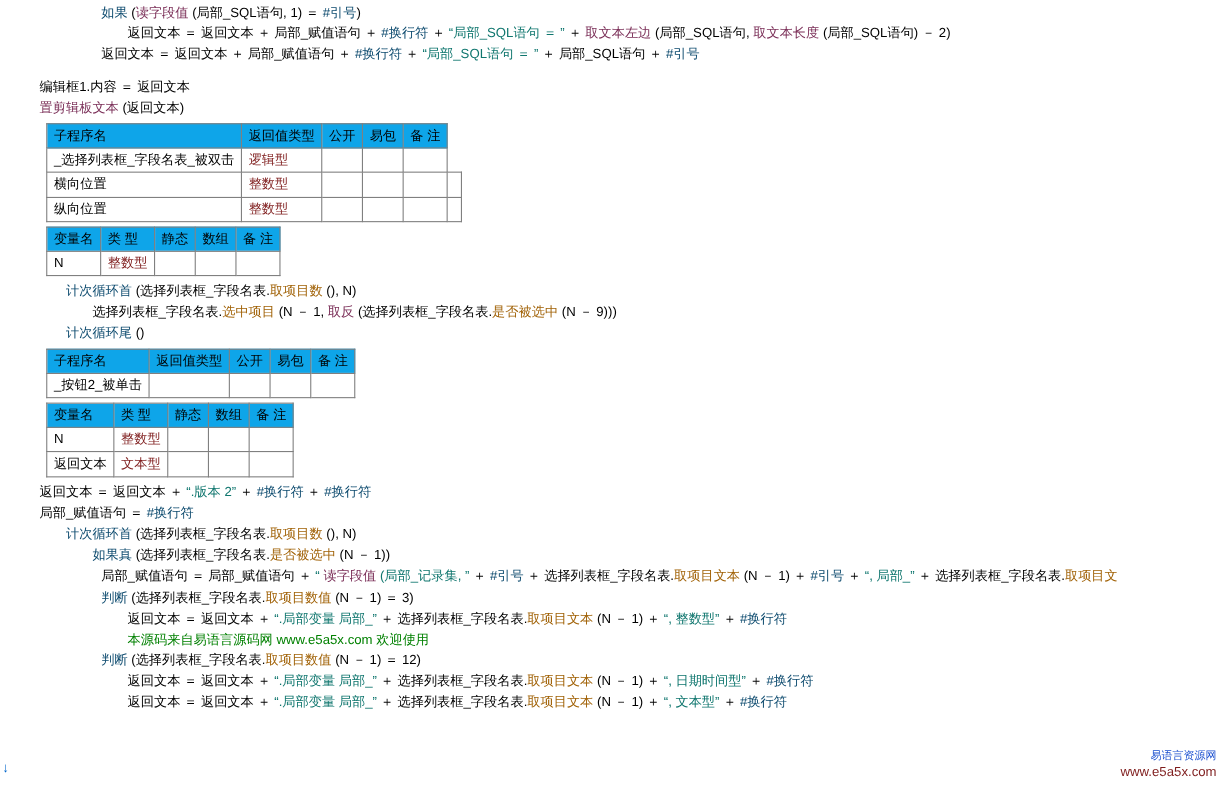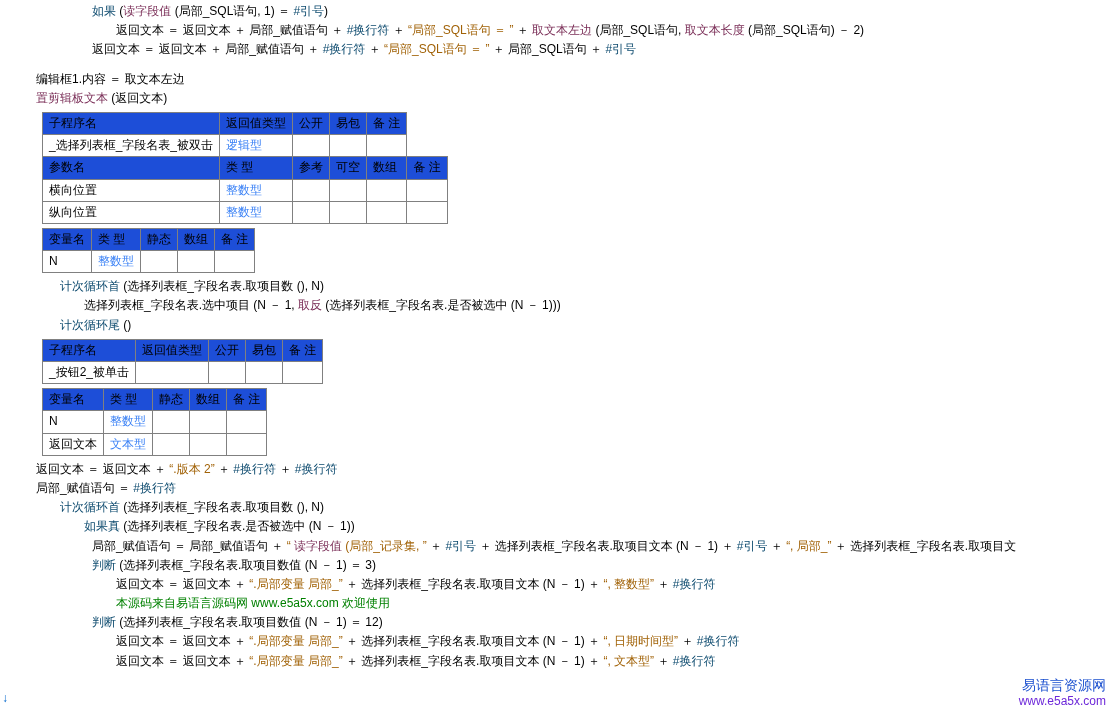--- a/index.html
+++ b/index.html
@@ -1,69 +1,61 @@
 <!DOCTYPE html>
 <html><head>
 <meta charset="utf-8">
 <style>
 html,body{margin:0;padding:0;background:#fff;font:12px/1.6 "SimSun","宋体",Arial,sans-serif;color:#000;width:1114px}
 body{padding:2px 6px 30px 36px}
 .arrow{position:fixed;left:2px;bottom:6px;color:#06c;font-weight:bold}
 .ln{white-space:nowrap}
 .kw{color:#0c4a6e}
 .fn{color:#7b2f58}
-.fn2{color:#000000}
-.str{color:#a16207}
+.fn2{color:#a16207}
+.str{color:#0f766e}
 .cmt{color:#008000}
 .i1{margin-left:24px}
 .i2{margin-left:48px}
 .i3{margin-left:56px}
 .i4{margin-left:80px}
 table.grid{border-collapse:collapse;background:#fff;margin:4px 0 4px 6px}
 table.grid td,table.grid th{border:1px solid #808080;padding:1px 6px;font-weight:normal;text-align:left}
-table.grid th{background:#1d4ed8}
-.type{color:#3b82f6}
+table.grid th{background:#0ea5e9}
+.type{color:#7f1d1d}
 .footer{position:fixed;right:8px;bottom:4px;text-align:right;line-height:1.3}
-.footer .t{color:#1a4fcf;font-size:14px}
-.footer .u{color:#6d28d9}
+.footer .t{color:#1a4fcf;font-size:10px}
+.footer .u{color:#7f1d1d}
 body{position:relative}
 </style>
 </head>
 <body>
 
 <div class="ln i3"><span class="kw">如果</span><span> (</span><span class="fn">读字段值</span><span> (局部_SQL语句, 1) ＝ </span><span class="kw">#引号</span><span>)</span></div>
 <div class="ln i4"><span>返回文本 ＝ 返回文本 ＋ 局部_赋值语句 ＋ </span><span class="kw">#换行符</span><span> ＋ </span><span class="str">“局部_SQL语句 ＝ ”</span><span> ＋ </span><span class="fn">取文本左边</span><span> (局部_SQL语句, </span><span class="fn">取文本长度</span><span> (局部_SQL语句) － 2)</span></div>
 <div class="ln i3"><span>返回文本 ＝ 返回文本 ＋ 局部_赋值语句 ＋ </span><span class="kw">#换行符</span><span> ＋ </span><span class="str">“局部_SQL语句 ＝ ”</span><span> ＋ 局部_SQL语句 ＋ </span><span class="kw">#引号</span></div>
 <div style="height:10px"></div>
-<div class="ln"><span>编辑框1.内容 ＝ 取文本左边</span></div>
+<div class="ln"><span>编辑框1.内容 ＝ 返回文本</span></div>
 <div class="ln"><span class="fn">置剪辑板文本</span><span> (返回文本)</span></div>
 
 <table class="grid">
 <tbody>
       <tr>
         <th>子程序名</th>
         <th>返回值类型</th>
         <th>公开</th>
         <th>易包</th>
         <th>备 注</th>
       </tr>
 <tr>
         <td>_选择列表框_字段名表_被双击</td>
         <td class="type">逻辑型</td>
         <td></td>
         <td></td>
         <td></td>
-      </tr>
-<tr>
-        <th>参数名</th>
-        <th>类 型</th>
-        <th>参考</th>
-        <th>可空</th>
-        <th>数组</th>
-        <th>备 注</th>
       </tr>
 <tr>
         <td>横向位置</td>
         <td class="type">整数型</td>
         <td></td>
         <td></td>
         <td></td>
         <td></td>
       </tr>
 <tr>
@@ -90,21 +82,21 @@
         <td>N</td>
         <td class="type">整数型</td>
         <td></td>
         <td></td>
         <td></td>
       </tr>
 </tbody>
   </table>
 
 <div class="ln i1"><span class="kw">计次循环首</span><span> (选择列表框_字段名表.</span><span class="fn2">取项目数</span><span> (), N)</span></div>
-<div class="ln i2"><span>选择列表框_字段名表.</span><span class="fn2">选中项目</span><span> (N － 1, </span><span class="fn">取反</span><span> (选择列表框_字段名表.</span><span class="fn2">是否被选中</span><span> (N － 1)))</span></div>
+<div class="ln i2"><span>选择列表框_字段名表.</span><span class="fn2">选中项目</span><span> (N － 1, </span><span class="fn">取反</span><span> (选择列表框_字段名表.</span><span class="fn2">是否被选中</span><span> (N － 9)))</span></div>
 <div class="ln i1"><span class="kw">计次循环尾</span><span> ()</span></div>
 
 <table class="grid">
 <tbody>
       <tr>
         <th>子程序名</th>
         <th>返回值类型</th>
         <th>公开</th>
         <th>易包</th>
         <th>备 注</th>

